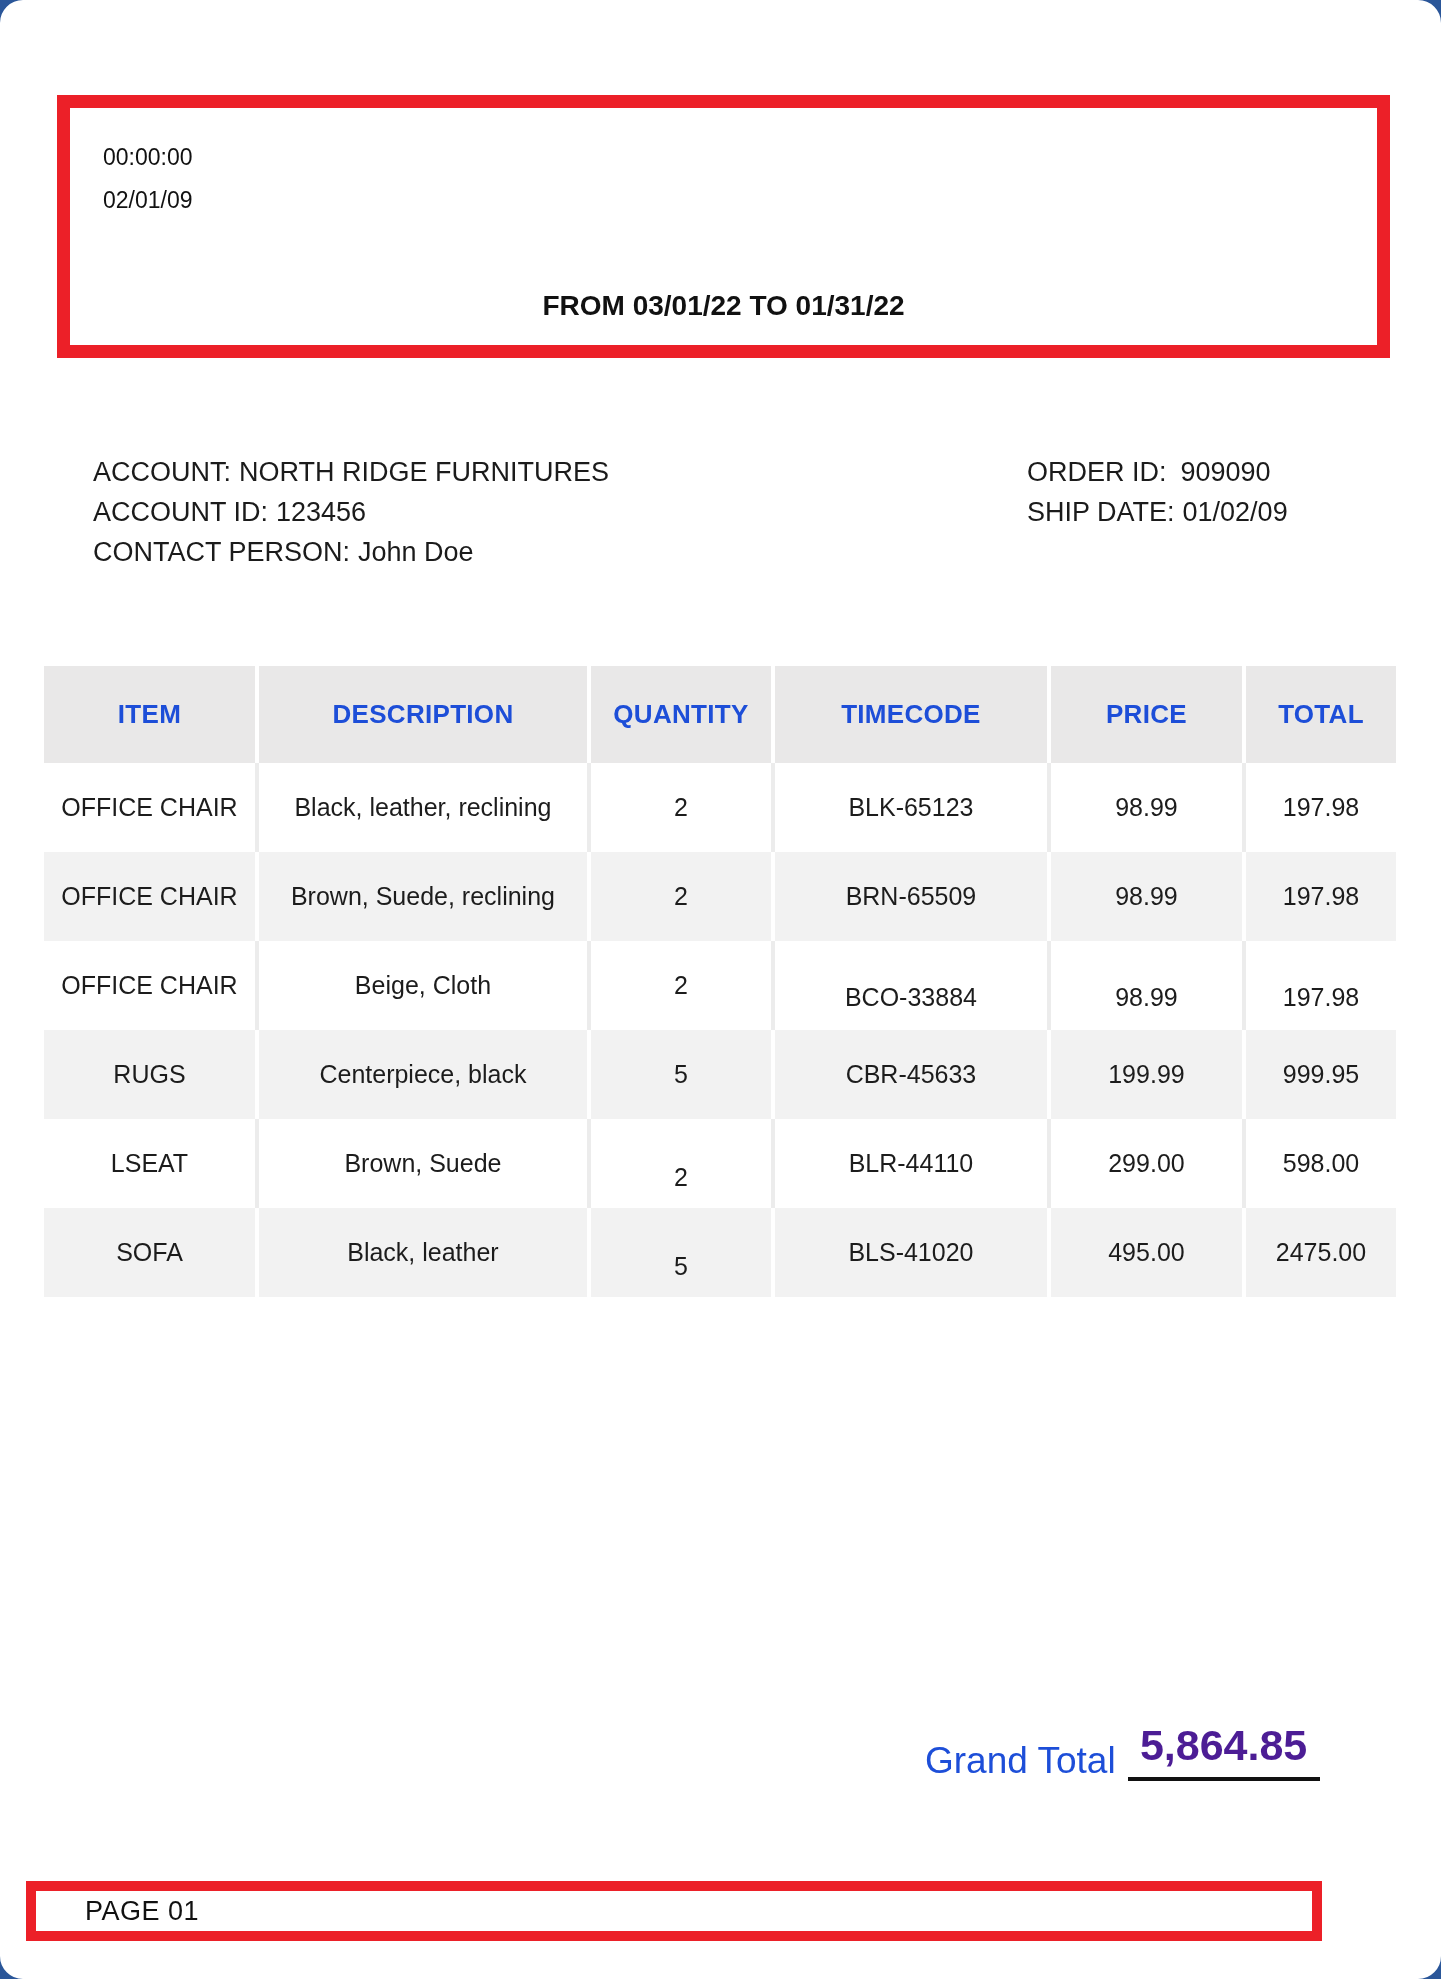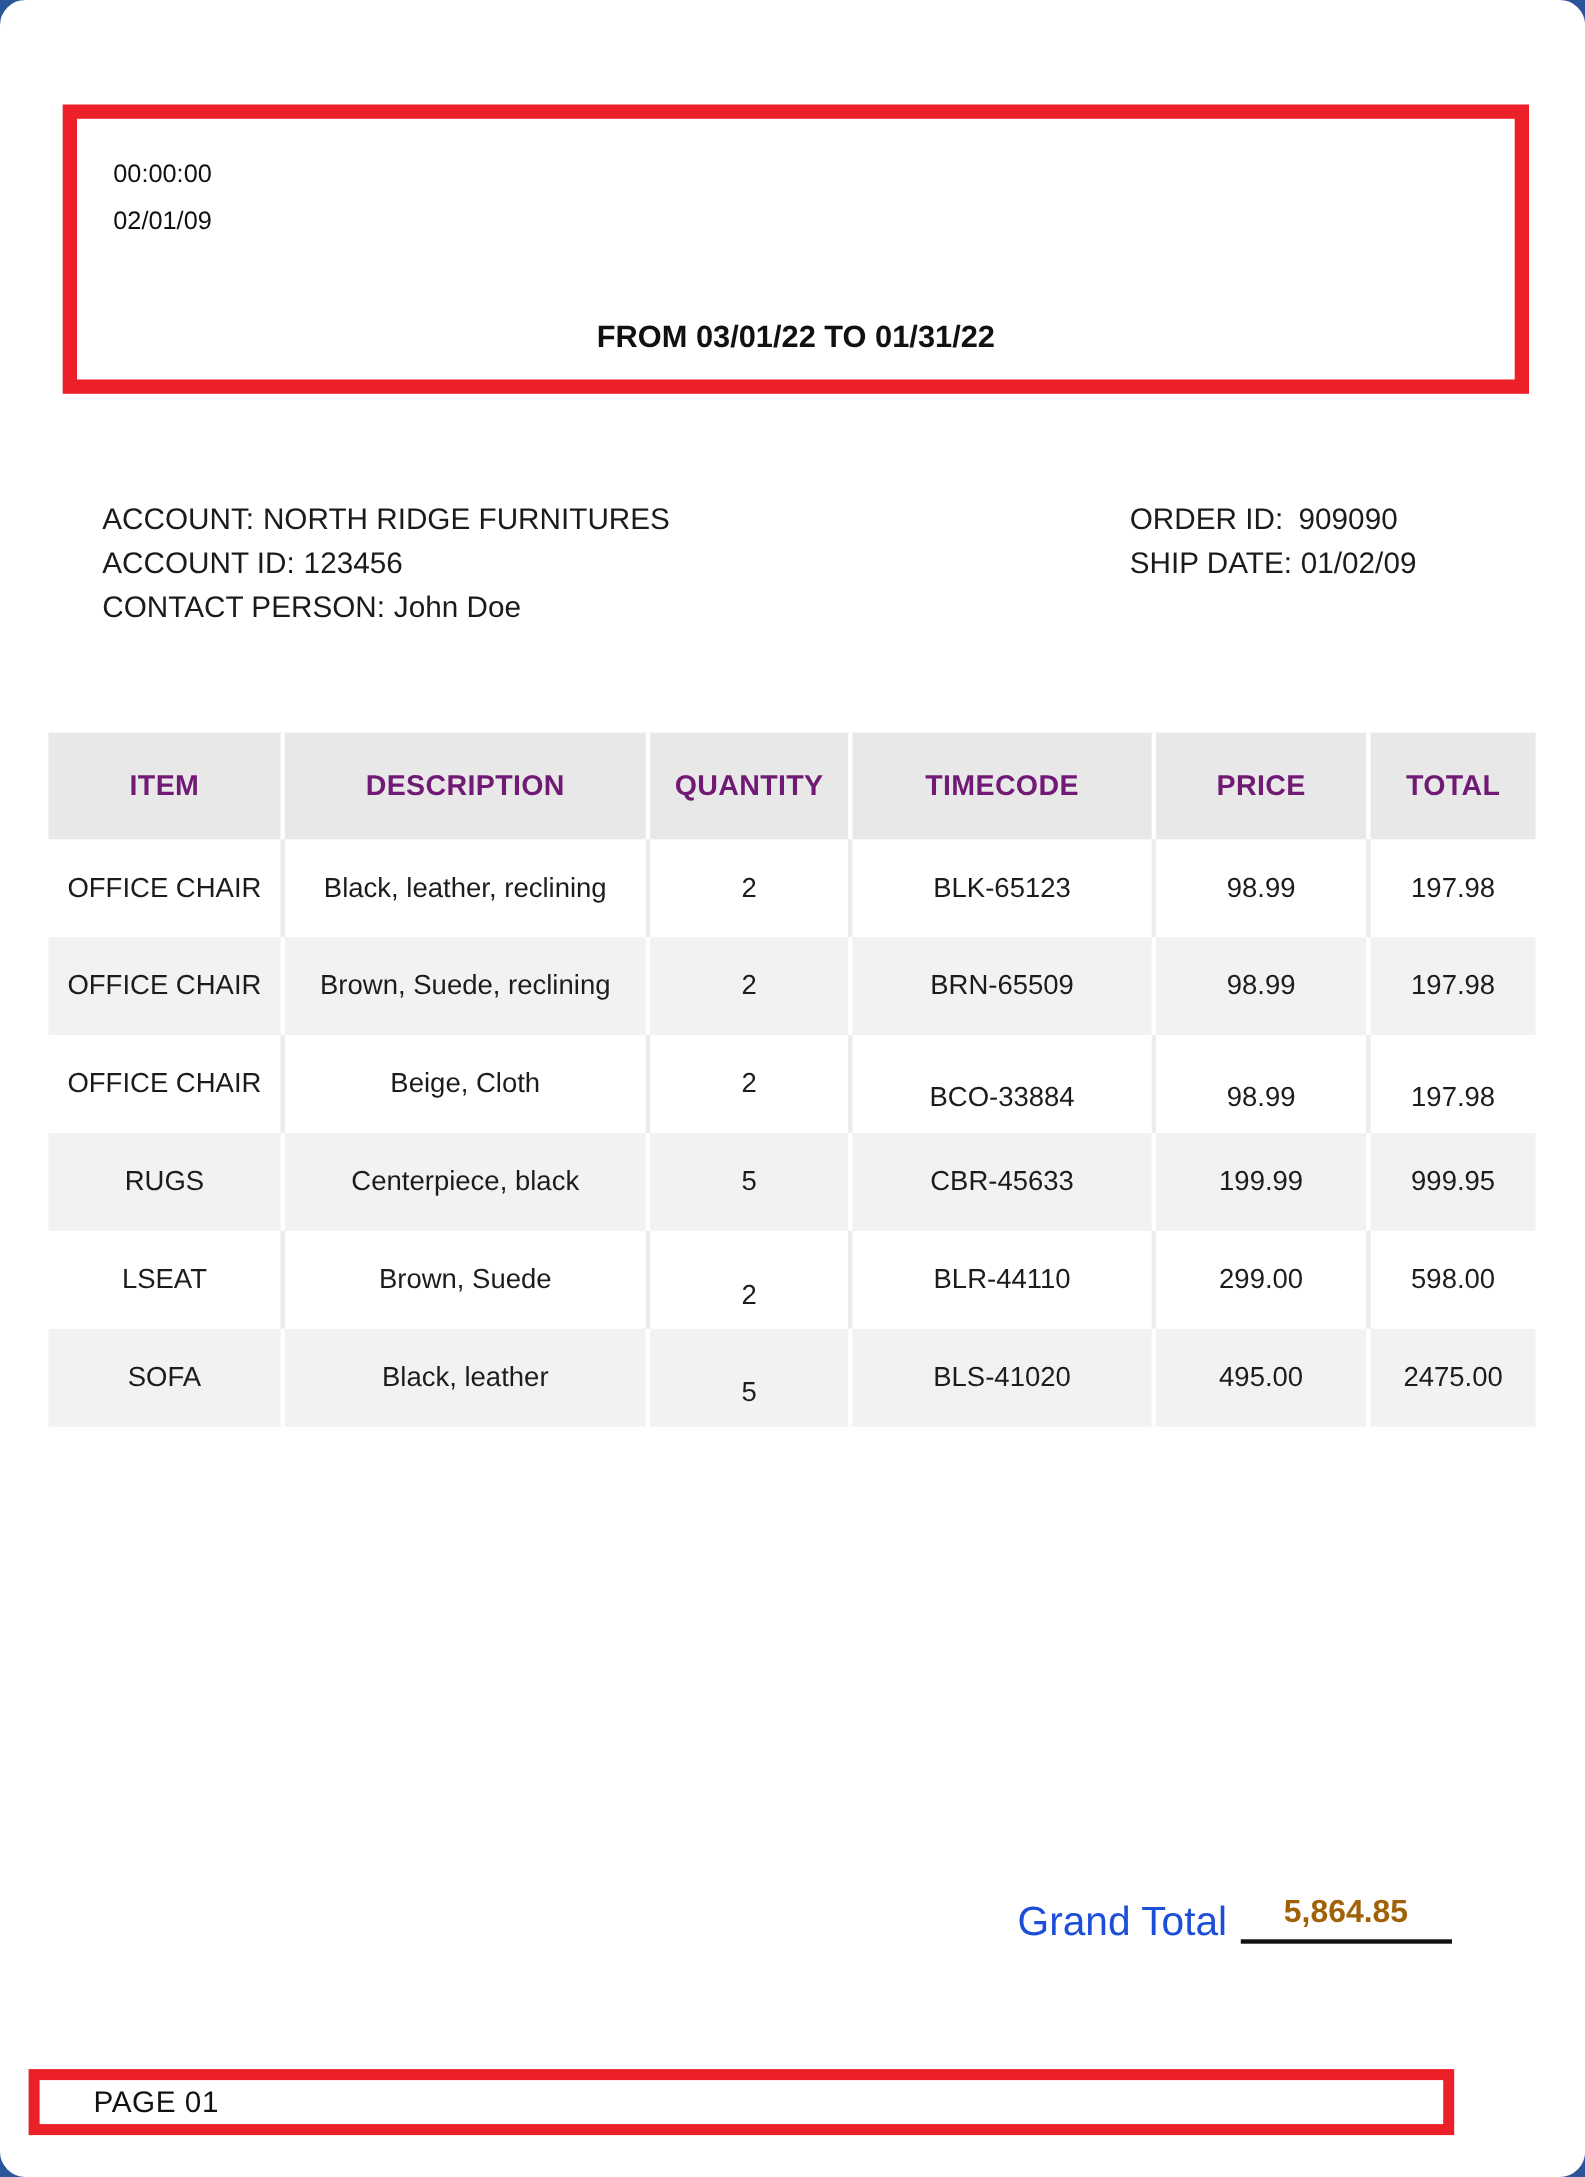--- a/index.html
+++ b/index.html
@@ -66,21 +66,21 @@
   .account-line { height: 40px; line-height: 40px; white-space: nowrap; }
   .account-line .val { margin-left: 8px; }
   .account-col.right .account-line:first-child .val { margin-left: 14px; }
 
   
   .orders-table-wrap { position: absolute; left: 44px; top: 666px; width: 1352px; }
   table.orders { width: 100%; border-collapse: collapse; table-layout: fixed; }
   table.orders th {
     height: 97px;
     background: #e9e8e8;
-    color: #701a75;
+    color: #1d4ed8;
     font-size: 26px;
     font-weight: 700;
     letter-spacing: 0.3px;
     text-align: center;
     vertical-align: middle;
   }
   table.orders td {
     height: 89px;
     font-size: 25px;
     text-align: center;
@@ -120,23 +120,23 @@
     text-align: right;
   }
   .gt-line {
     margin-left: 12px;
     min-width: 192px;
     border-bottom: 4px solid #111;
     text-align: center;
     padding: 0 4px 6px 4px;
   }
   .gt-value {
-    font-size: 29px;
+    font-size: 43px;
     font-weight: 600;
-    color: #a16207;
+    color: #4c1d95;
     line-height: 1;
     position: relative;
     top: -4px;
   }
 
   
   .page-footer {
     position: absolute;
     left: 26px; top: 1881px;
     width: 1296px; height: 60px;

